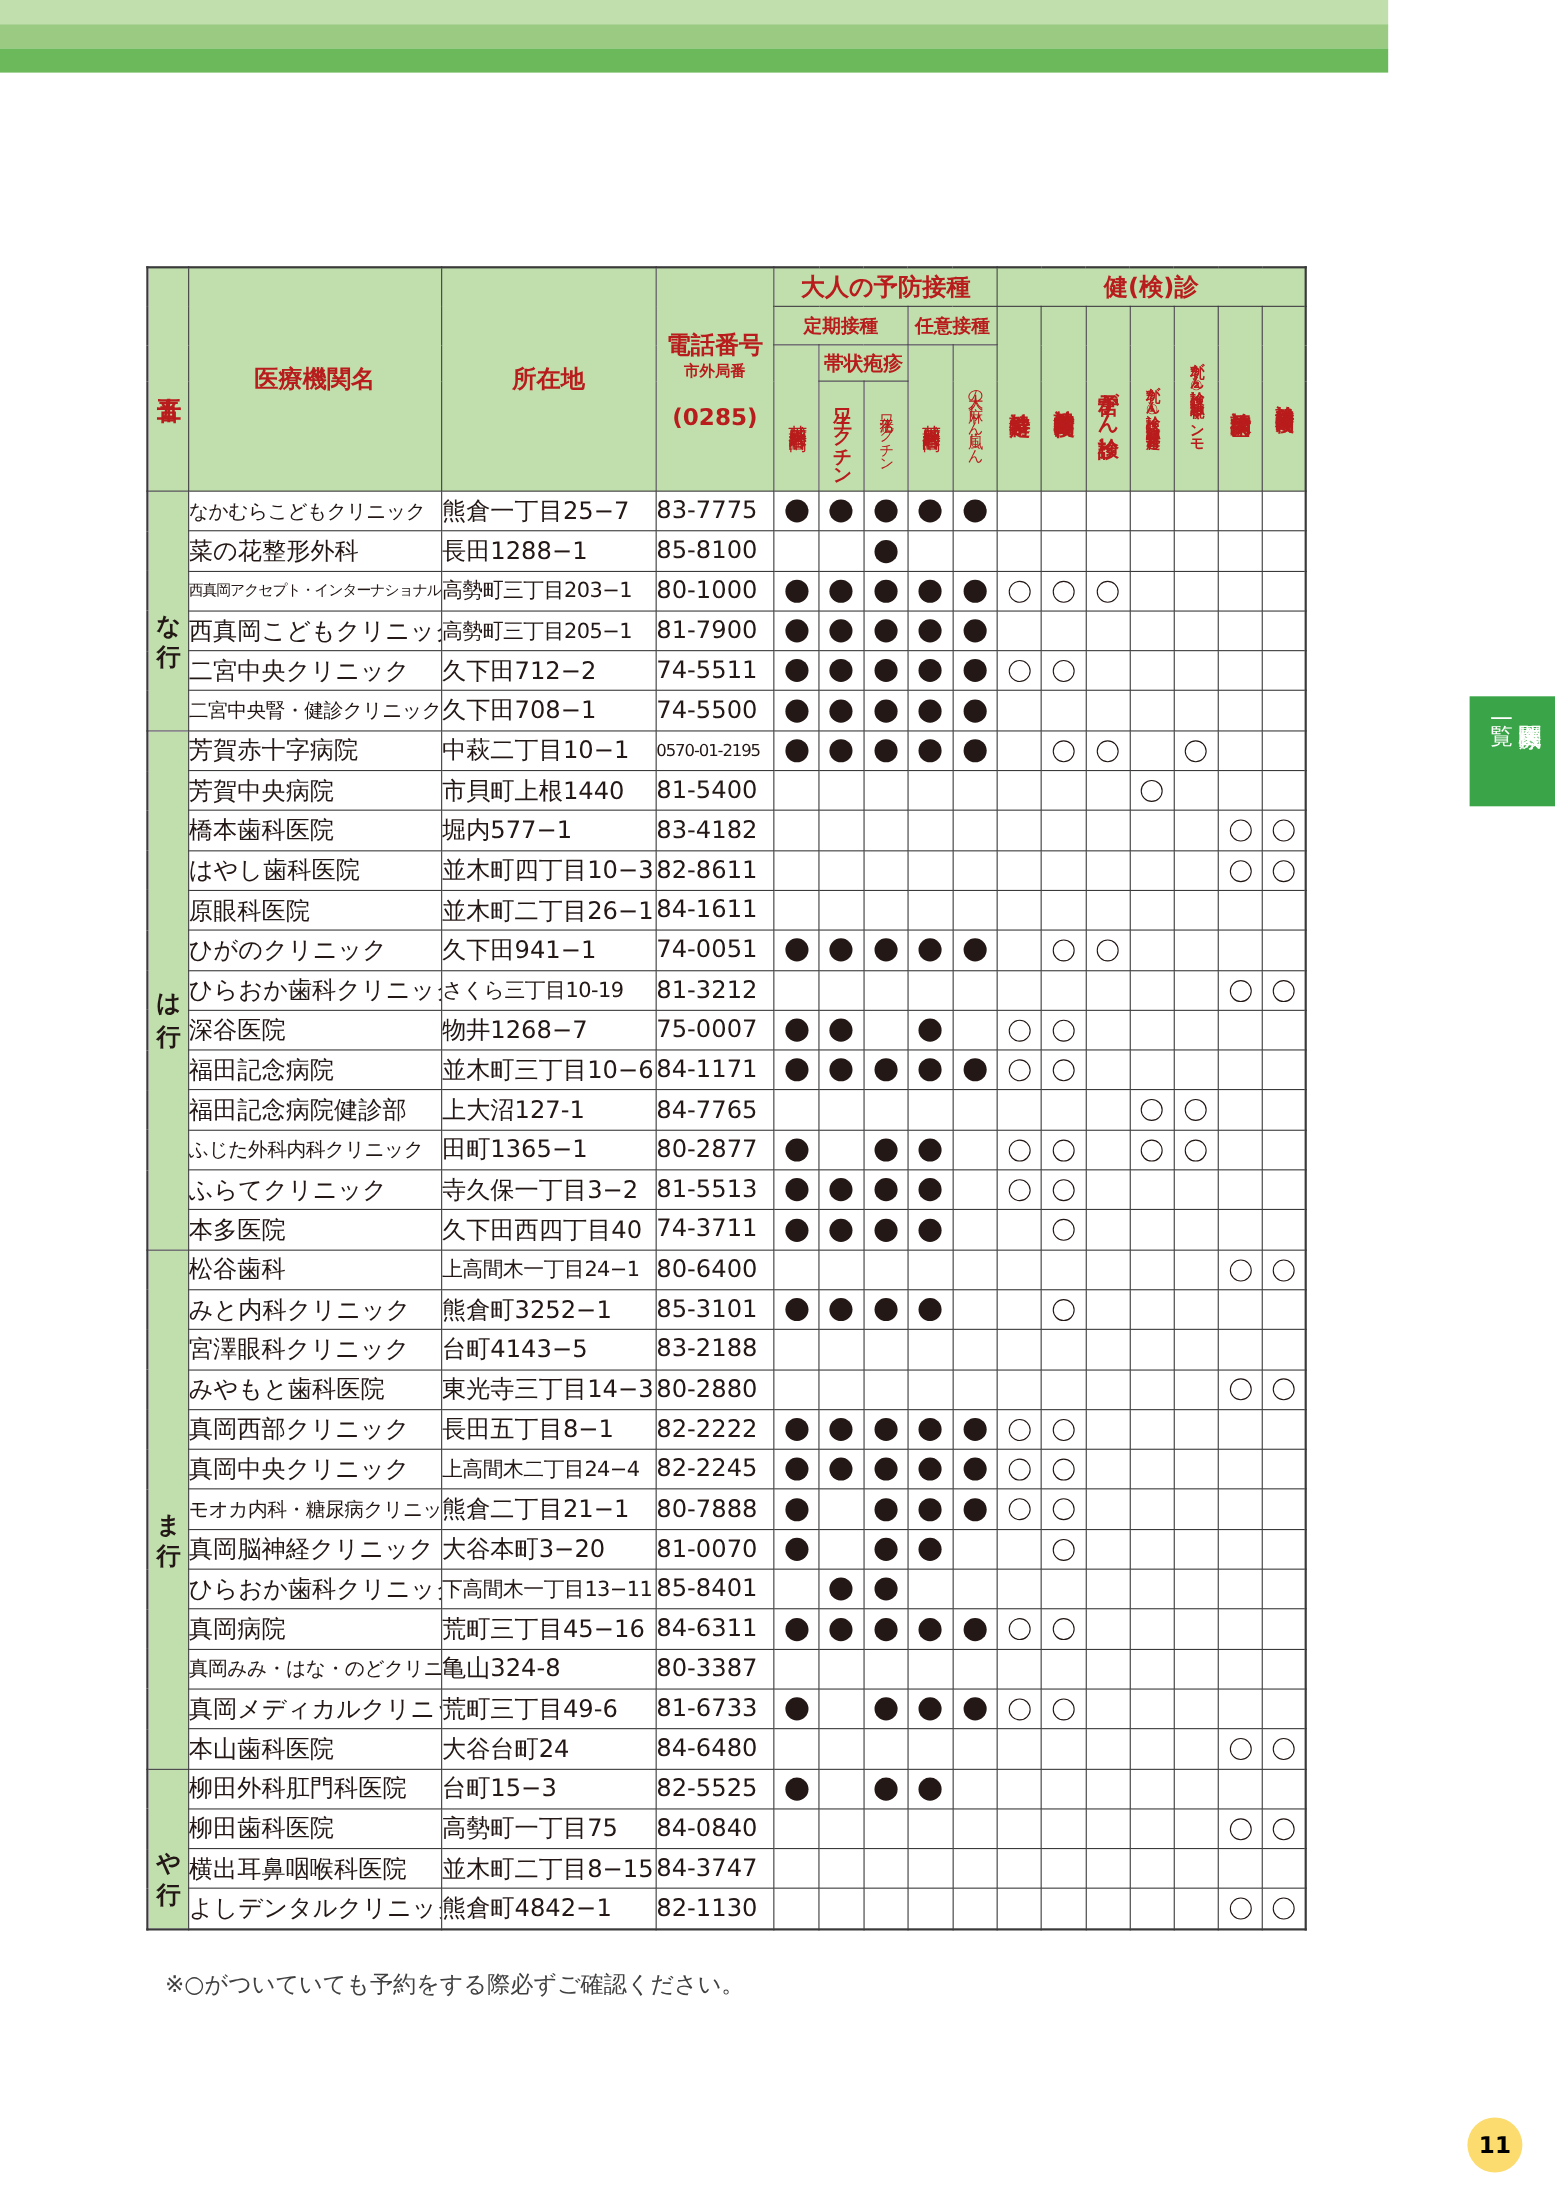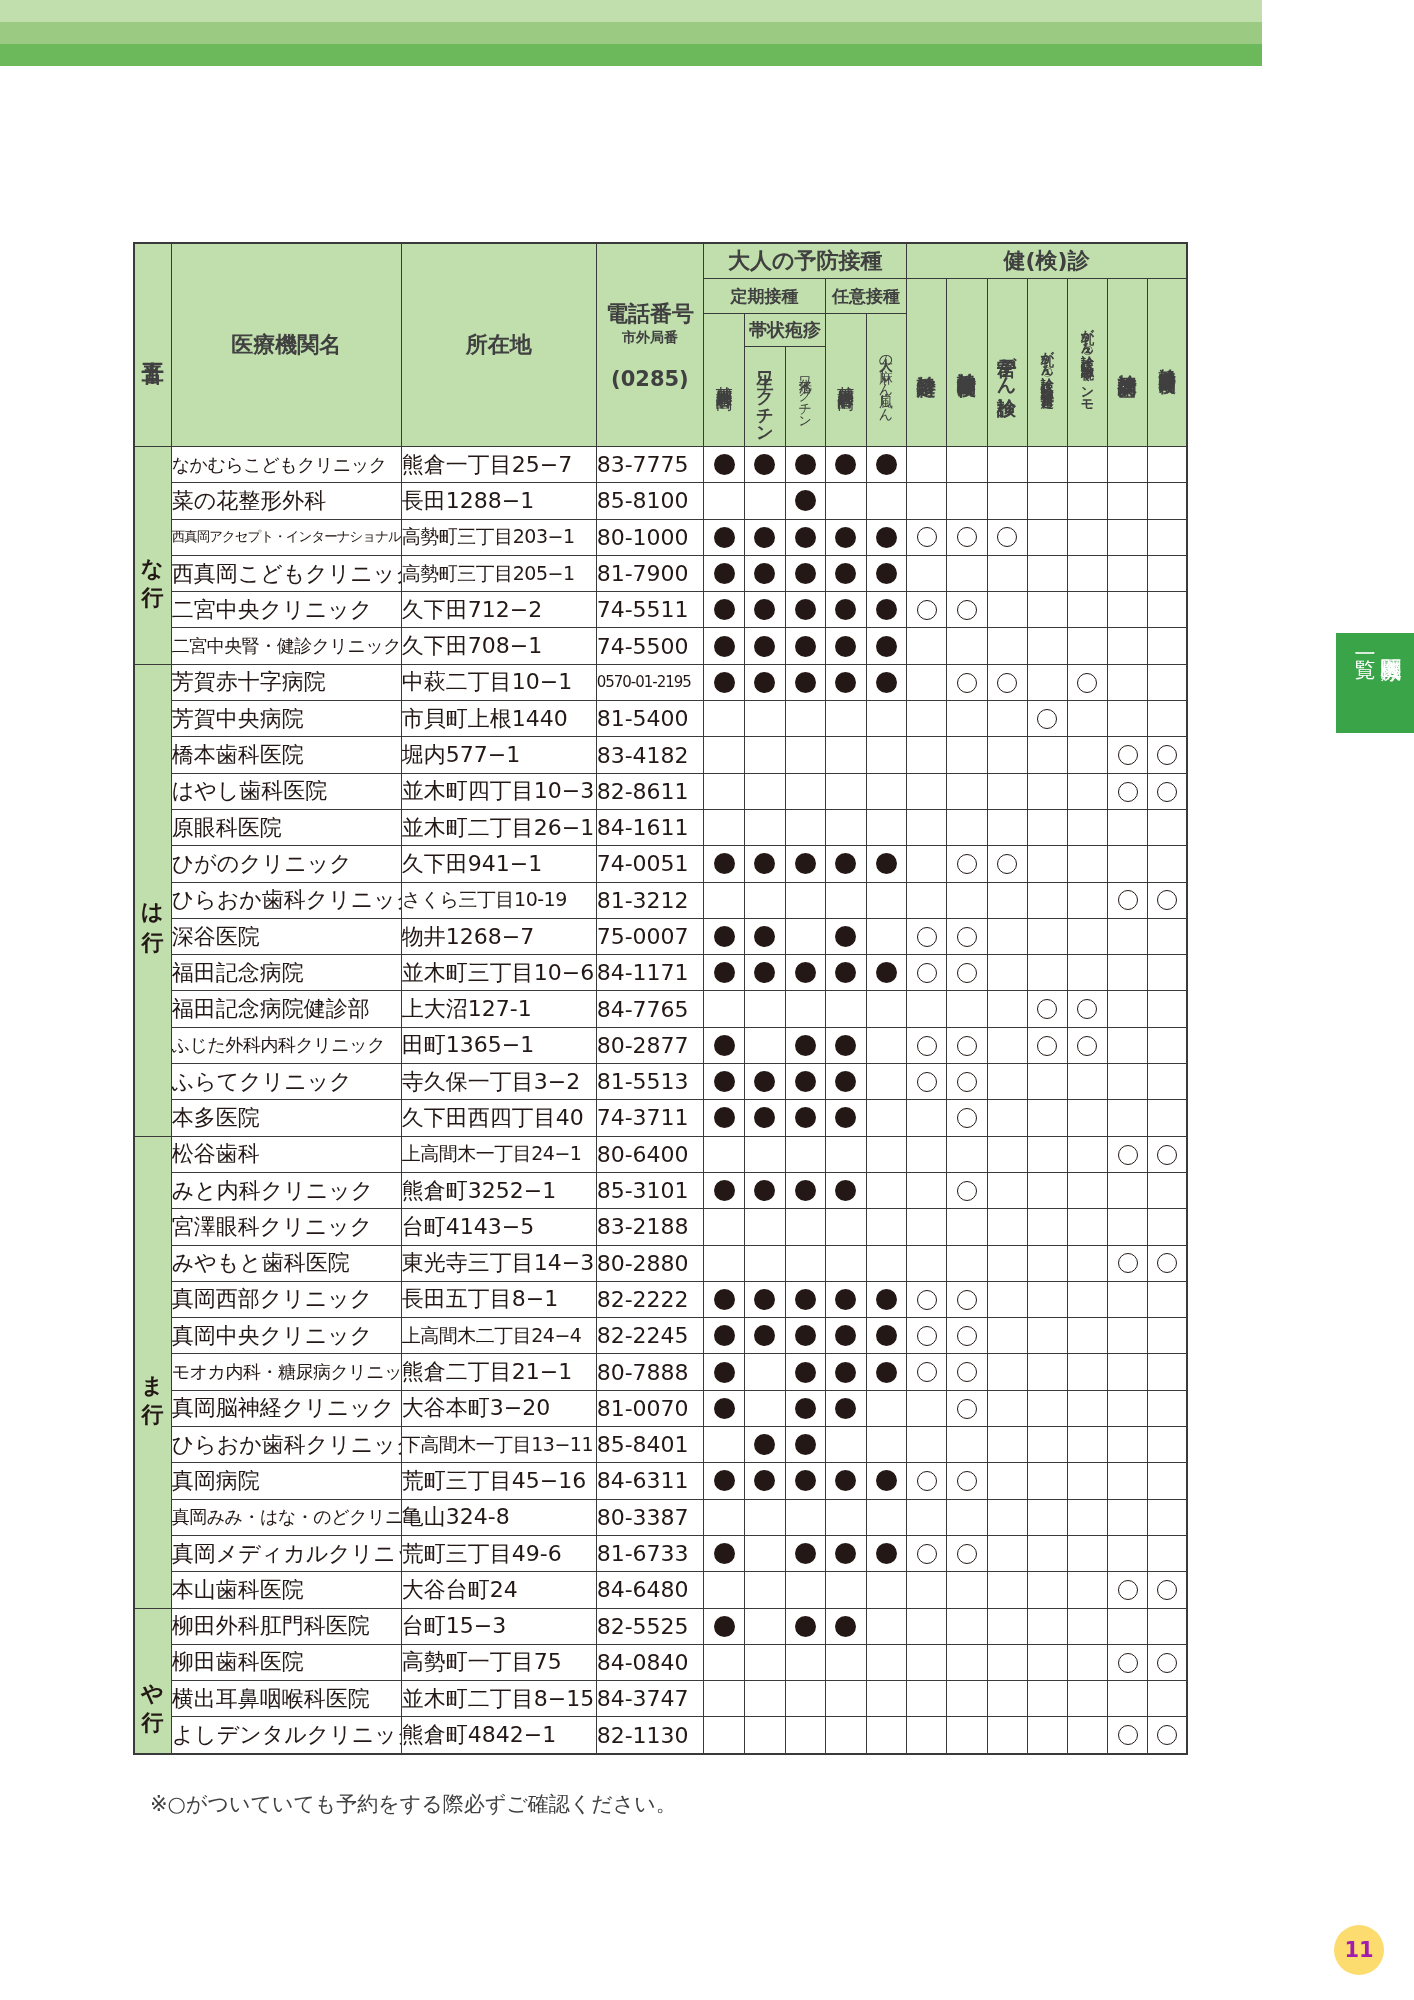--- a/index.html
+++ b/index.html
@@ -4,21 +4,21 @@
 <style>
   html, body { margin:0; padding:0; }
   body { width:1414px; height:2000px; position:relative; background:#ffffff; font-family:"DejaVu Sans", sans-serif; color:#231815; overflow:hidden; }
   .stripe { position:absolute; left:0; width:1262px; height:22px; }
   .s1 { top:0; background:#c0dfad; }
   .s2 { top:22px; background:#9bcb82; }
   .s3 { top:44px; background:#6bb95a; }
 
   table.main { position:absolute; left:133px; top:242px; border-collapse:collapse; table-layout:fixed; width:1055px; border:2.5px solid #3a3a3a; }
   table.main td, table.main th { border:1.4px solid #3a3a3a; padding:0; overflow:hidden; }
-  th { background:#c0dfad; font-weight:bold; color:#404040; }
+  th { background:#c0dfad; font-weight:bold; color:#b91c1c; }
   .h-big { font-size:22px; height:34px; }
   .h-mid { font-size:17px; height:34px; }
   .vert { writing-mode:vertical-rl; text-orientation:upright; margin:0 auto; line-height:1; letter-spacing:-1px; }
   .v-bold { font-weight:bold; font-size:19px; }
   .v-norm { font-weight:bold; font-size:17px; }
   .v-small { font-weight:bold; font-size:13px; letter-spacing:-1.5px; }
   .h-colname { font-size:22px; }
   .phone-h1 { font-size:22px; display:block; }
   .phone-h2 { font-size:14px; display:block; }
   .phone-h3 { font-size:21px; display:block;margin-top:20px; }
@@ -30,21 +30,21 @@
   td.addr.sm { font-size:19px; letter-spacing:-0.5px; }
   td.tel.sm { font-size:15px; letter-spacing:-1px;margin-left:40px; }
   td.mk { text-align:center; vertical-align:middle; }
   .dot { display:inline-block; width:21px; height:21px; border-radius:50%; background:#231815; vertical-align:middle; }
   .ring { display:inline-block; width:18px; height:18px; border-radius:50%; border:1.5px solid #231815; vertical-align:middle; }
 
   .note { position:absolute; left:150px; top:1790px; font-size:21px; font-weight:normal; color:#404040; }
   .side-tab { position:absolute; left:1336px; top:633px; width:78px; height:100px; background:#3aa548; color:#ffffff; font-size:21px; }
   .side-tab .col1 { position:absolute; left:18px; top:10px; writing-mode:vertical-rl; line-height:1; }
   .side-tab .col2 { position:absolute; left:44px; top:10px; writing-mode:vertical-rl; line-height:1; }
-  .page-num { position:absolute; left:1334px; top:1925px; width:50px; height:50px; border-radius:50%; background:#fcdc6e; text-align:center; line-height:50px; font-weight:bold; font-size:21px; color:#a21caf; }
+  .page-num { position:absolute; left:1334px; top:1925px; width:50px; height:50px; border-radius:50%; background:#fcdc6e; text-align:center; line-height:50px; font-weight:bold; font-size:21px; color:#000000; }
 </style>
 </head>
 <body>
 
 <div class="stripe s1"></div>
 <div class="stripe s2"></div>
 <div class="stripe s3"></div>
 
 <table class="main">
   <colgroup>

